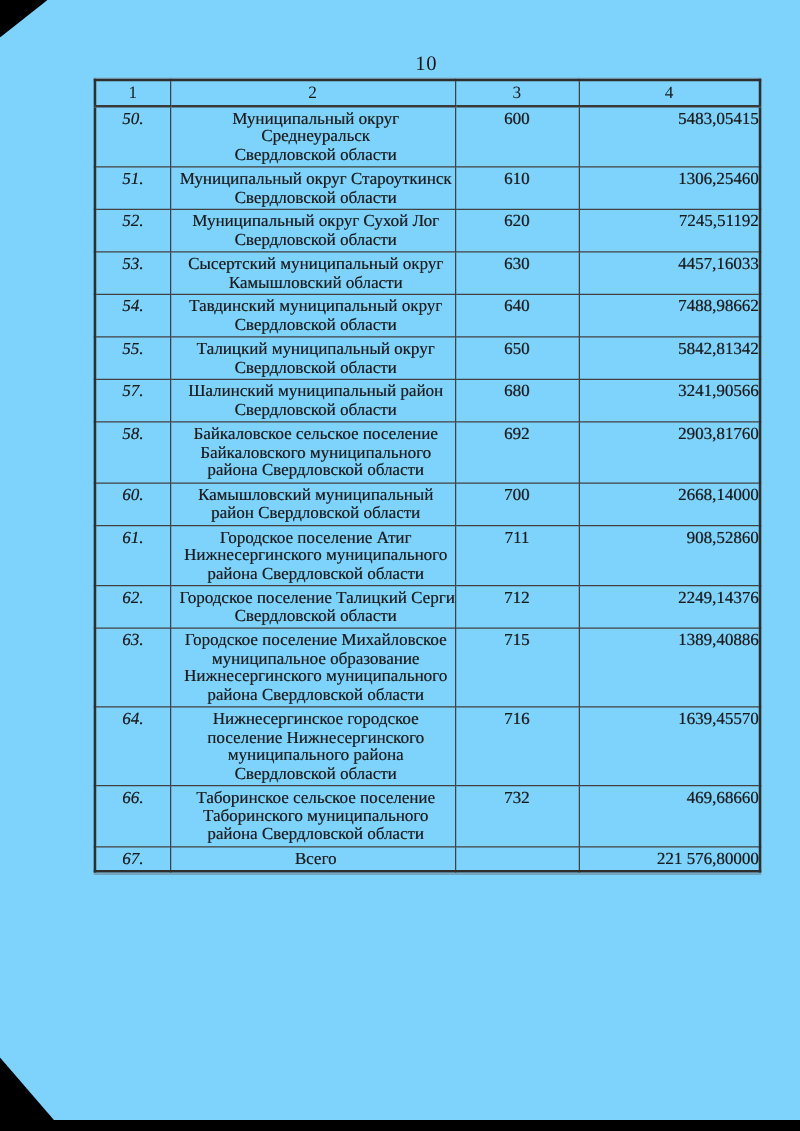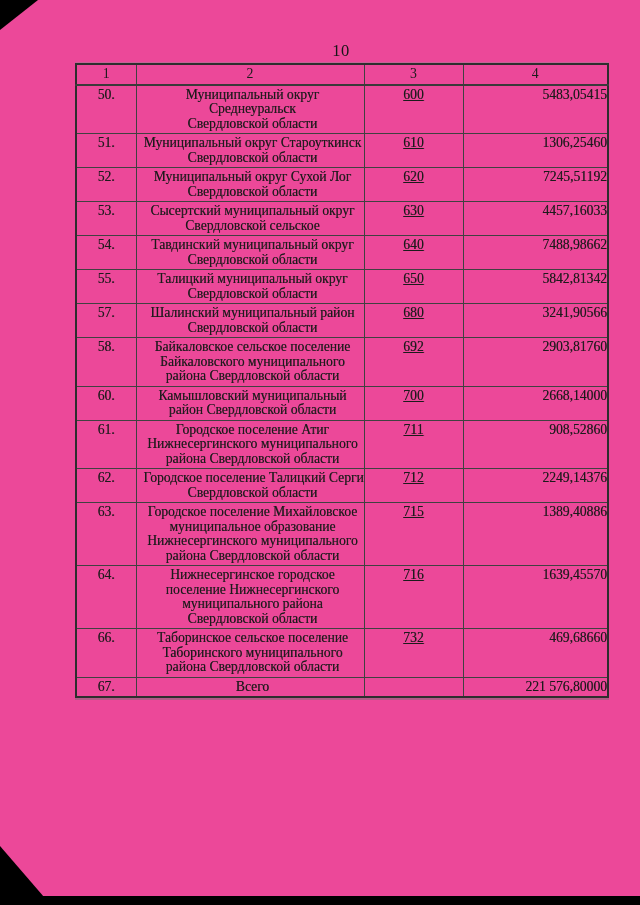--- a/index.html
+++ b/index.html
@@ -4,21 +4,21 @@
 <style>
   html, body { margin: 0; padding: 0; }
   body {
     width: 640px; height: 905px;
     background: #ffffff;
     font-family: "Liberation Serif", serif;
     color: #1b1b1b;
     position: relative;
     overflow: hidden;
   }
-  .page { position: absolute; inset: 0; background: #ec4899; }
+  .page { position: absolute; inset: 0; background: #7dd3fc; }
 
   .page-number {
     position: absolute;
     top: 41px; left: 75px; width: 532px;
     text-align: center;
     font-size: 16.5px;
     letter-spacing: 0.5px;
     color: #161616;
   }
 
@@ -42,29 +42,29 @@
     padding: 2px 0 2px;
     text-align: center;
     border-bottom: 2px solid #3a3a3a;
   }
   .doc-table td {
     font-size: 13.6px;
     line-height: 14.5px;
     padding: 2px 0 2px;
     text-shadow: 0.3px 0 0 rgba(20,20,20,0.55);
   }
-  td.c1 { text-align: center; }
+  td.c1 { text-align: center; font-style: italic; }
   td.c2 {
     text-align: center;
     padding-left: 7px;
     padding-right: 2px;
     white-space: pre;
     overflow: hidden;
   }
-  td.c3 { text-align: center; text-decoration: underline; }
+  td.c3 { text-align: center; }
   td.c4 { text-align: right; }
 
   .artifact { position: absolute; background: #000; }
   .a-top-left  { left: 0; top: 0; width: 38px; height: 30px;
                  clip-path: polygon(0 0, 100% 0, 0 100%); }
   .a-bottom-left { left: 0; top: 846px; width: 44px; height: 51px;
                  clip-path: polygon(0 0, 100% 100%, 0 100%); }
   .a-bottom-bar { left: 0; top: 896px; width: 640px; height: 9px; }
 </style>
 </head>
@@ -113,21 +113,21 @@
       <td class="c1">52.</td>
       <td class="c2">Муниципальный округ Сухой Лог
 Свердловской области</td>
       <td class="c3">620</td>
       <td class="c4">7245,51192</td>
     </tr>
 
     <tr>
       <td class="c1">53.</td>
       <td class="c2">Сысертский муниципальный округ
-Свердловской сельское</td>
+Камышловский области</td>
       <td class="c3">630</td>
       <td class="c4">4457,16033</td>
     </tr>
 
     <tr>
       <td class="c1">54.</td>
       <td class="c2">Тавдинский муниципальный округ
 Свердловской области</td>
       <td class="c3">640</td>
       <td class="c4">7488,98662</td>

